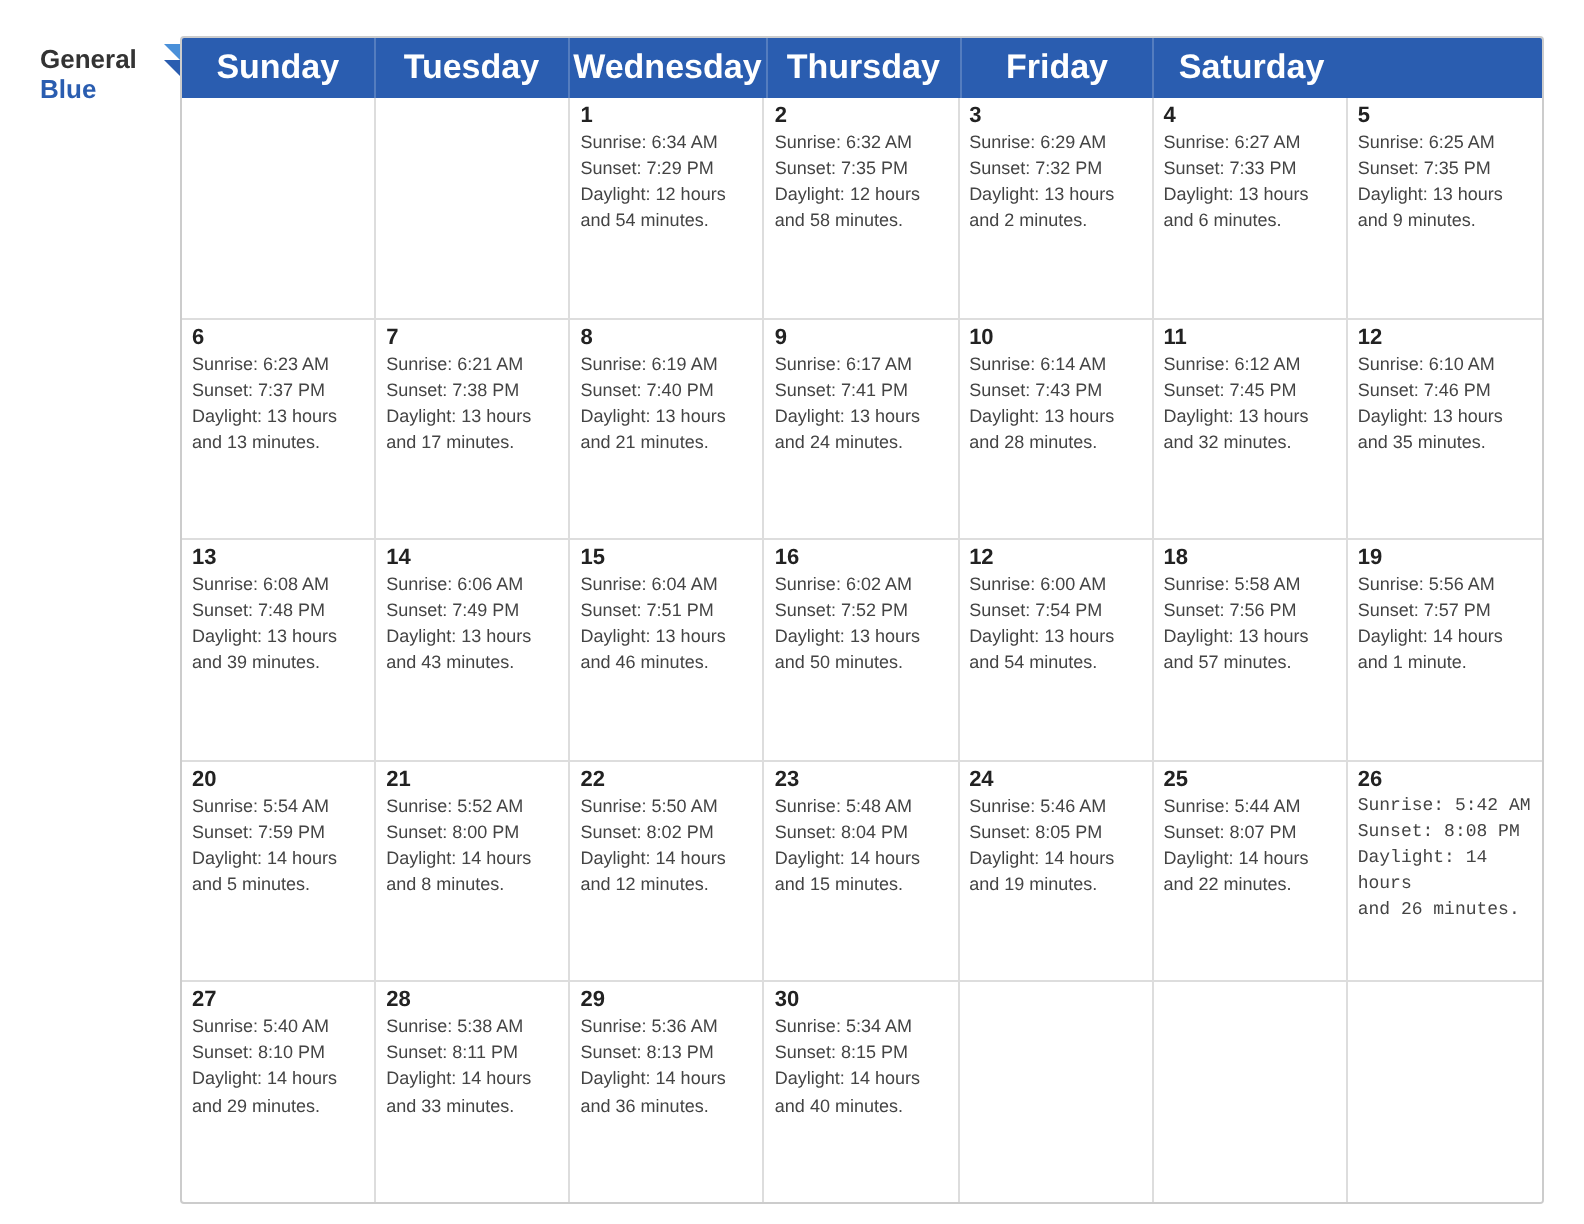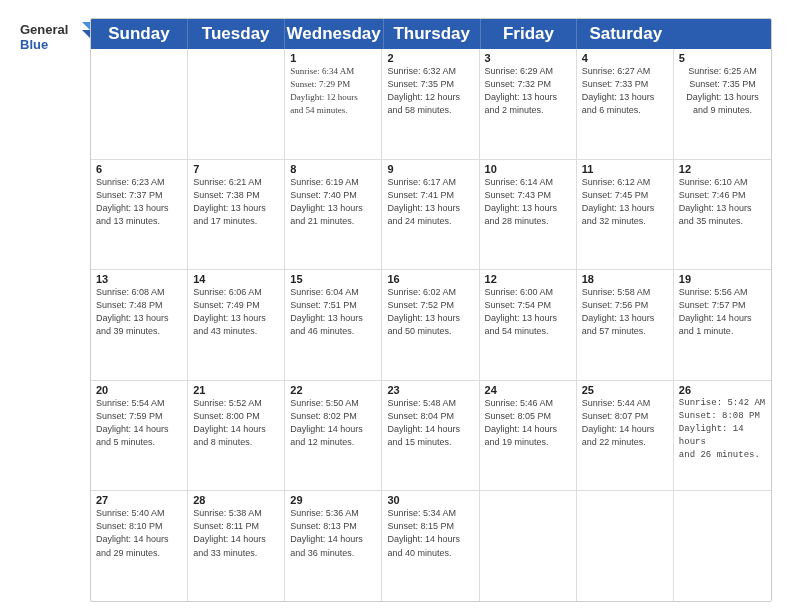--- a/index.html
+++ b/index.html
@@ -126,21 +126,21 @@
         <div class="cal-header-cell">Thursday</div>
         <div class="cal-header-cell">Friday</div>
         <div class="cal-header-cell">Saturday</div>
       </div>
     <div class="cal-body">
     <div class="cal-row">
           <div class="cal-cell empty"></div>
           <div class="cal-cell empty"></div>
           <div class="cal-cell">
             <span class="day-num">1</span>
-            <div class="sun-info" style="white-space: pre-line; font-family: Liberation Serif, serif;">Sunrise: 6:34 AM
+            <div class="sun-info" style="white-space: pre-line;">Sunrise: 6:34 AM
 Sunset: 7:29 PM
 Daylight: 12 hours
 and 54 minutes.</div>
           </div>
           <div class="cal-cell">
             <span class="day-num">2</span>
             <div class="sun-info" style="white-space: pre-line;">Sunrise: 6:32 AM
 Sunset: 7:35 PM
 Daylight: 12 hours
 and 58 minutes.</div>
@@ -154,21 +154,21 @@
           </div>
           <div class="cal-cell">
             <span class="day-num">4</span>
             <div class="sun-info" style="white-space: pre-line;">Sunrise: 6:27 AM
 Sunset: 7:33 PM
 Daylight: 13 hours
 and 6 minutes.</div>
           </div>
           <div class="cal-cell">
             <span class="day-num">5</span>
-            <div class="sun-info" style="white-space: pre-line; text-align: center;">Sunrise: 6:25 AM
+            <div class="sun-info" style="white-space: pre-line;">Sunrise: 6:25 AM
 Sunset: 7:35 PM
 Daylight: 13 hours
 and 9 minutes.</div>
           </div>
         </div>
         <div class="cal-row">
           <div class="cal-cell">
             <span class="day-num">6</span>
             <div class="sun-info" style="white-space: pre-line;">Sunrise: 6:23 AM
 Sunset: 7:37 PM

